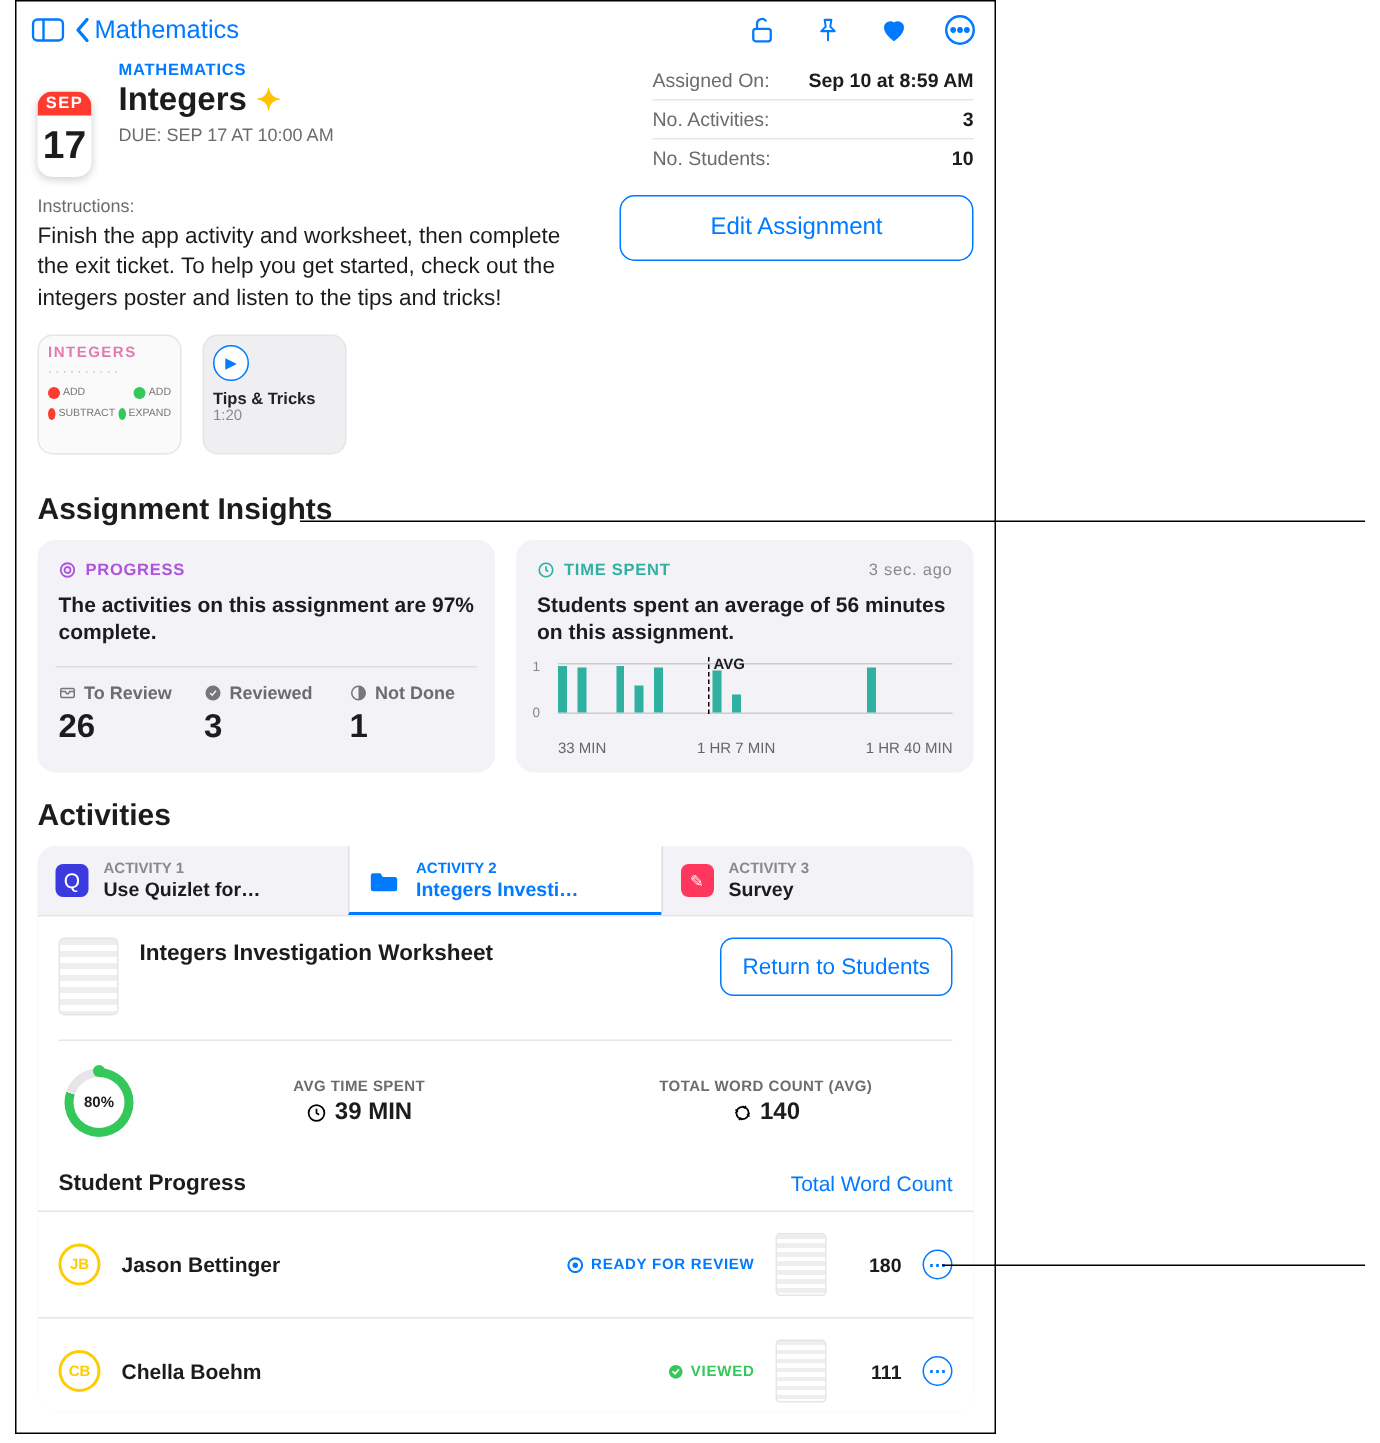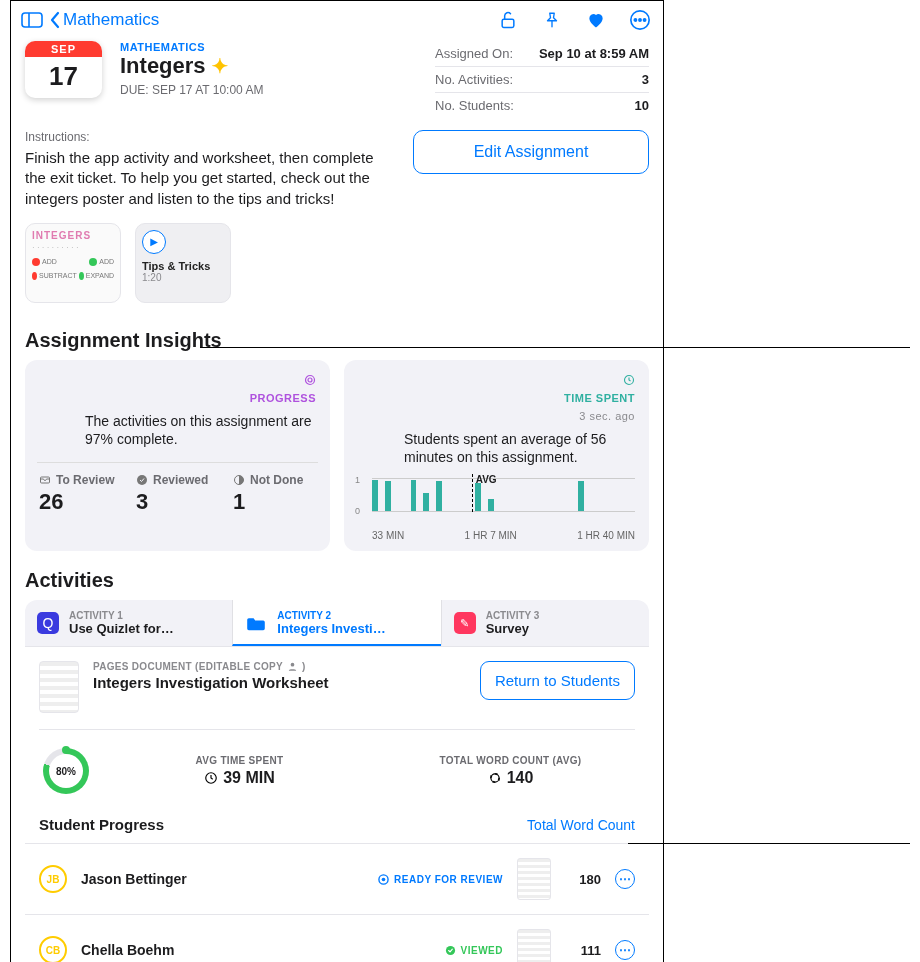--- a/index.html
+++ b/index.html
@@ -37,23 +37,23 @@
   }
   .nav-left { display:flex; align-items:center; gap:6px; }
   .sidebar-toggle { width:22px; height:18px; color: var(--blue); display:flex; align-items:center; justify-content:center;}
   .back { display:flex; align-items:center; color: var(--blue); font-size: 17px; font-weight: 400; gap:2px;}
   .nav-right { display:flex; align-items:center; gap:22px; }
   .nav-icon { color: var(--blue); width:22px; height:22px; display:flex; align-items:center; justify-content:center; }
 
   
   .header { display:flex; gap:18px; padding: 4px 14px 0 14px; }
   .cal-tile {
-    width:77px; border-radius:10px; overflow:hidden;
+    width:36px; border-radius:10px; overflow:hidden;
     box-shadow: 0 2px 6px rgba(0,0,0,.18);
-    align-self:flex-start; margin-top:0;
+    align-self:flex-start; margin-top:20px;
     text-align:center;
   }
   .cal-top { background:#ff3b30; color:#fff; font-size:11px; font-weight:700; letter-spacing:1px; padding:2px 0;}
   .cal-day { font-size:26px; font-weight:600; padding:4px 0 6px; }
   .title-block { flex:1; }
   .eyebrow { color: var(--blue); font-size:11px; font-weight:700; letter-spacing:.5px;}
   .title { font-size:22px; font-weight:700; display:flex; align-items:center; gap:6px;}
   .sparkle { color:#ffc300; font-size:20px;}
   .due { color: var(--text2); font-size:12px; margin-top:4px;}
   .meta-block { width:214px; font-size:13px;}
@@ -81,25 +81,25 @@
   .att-media { background:#efeff2;}
   .play-btn { width:24px; height:24px; border-radius:50%; background:#fff; border:1.5px solid var(--blue); color:var(--blue); display:flex; align-items:center; justify-content:center; font-size:10px; margin-bottom:6px;}
   .att-name { font-weight:600; color:#222; font-size:11px;}
   .att-sub { color:var(--text3); font-size:10px;}
 
   .section-title { font-size:20px; font-weight:700; padding: 18px 14px 8px;}
 
   
   .insights { display:flex; gap:14px; padding:0 14px;}
   .card { background: var(--card); border-radius:12px; padding:14px 14px 10px; flex:1;}
-  .card-head { display:flex; align-items:flex-end; gap:6px; font-size:11px; font-weight:700; letter-spacing:.5px;flex-direction:column;}
+  .card-head { display:flex; align-items:center; gap:6px; font-size:11px; font-weight:700; letter-spacing:.5px;}
   .card-head.progress { color: var(--purple);}
   .card-head.time { color: var(--teal);}
   .card-time-ago { color: var(--text3); font-weight:400; font-size:11px; margin-left:auto;}
-  .card-body { font-size:14px; font-weight:400; margin-top:8px; line-height:1.3;margin-left:46px;}
+  .card-body { font-size:14px; font-weight:700; margin-top:8px; line-height:1.3;}
   .card-divider { height:1px; background:#ddd; margin:14px -2px 10px;}
   .stats-row { display:flex; gap:14px; }
   .stat { flex:1;}
   .stat-label { display:flex; align-items:center; gap:5px; color:var(--text2); font-size:12px; font-weight:600;}
   .stat-val { font-size:22px; font-weight:800; margin-top:2px;}
 
   
   .chart-wrap { position:relative; margin-top:12px; }
   .chart { position:relative; height:48px; width:100%; }
   .axis-lbl { position:absolute; left:-3px; font-size:9px; color:#888; }
@@ -398,28 +398,20 @@
           <div class="tab-eyebrow">ACTIVITY 3</div>
           <div class="tab-title">Survey</div>
         </div>
       </div>
     </div>
 
     <div class="tab-body">
       <div class="doc-row">
         <div class="doc-thumb"></div>
         <div class="doc-meta">
-          <div class="doc-type">
-            <span>PAGES DOCUMENT (EDITABLE COPY</span>
-            <svg width="11" height="11" viewBox="0 0 24 24" fill="#8a8a8e">
-                  <circle cx="12" cy="8" r="4"></circle>
-                  <path d="M4 21c0-4 16-4 16 0"></path>
-                </svg>
-            <span>)</span>
-          </div>
           <div class="doc-title">Integers Investigation Worksheet</div>
         </div>
         <div class="btn-outline-sm">Return to Students</div>
       </div>
 
       <div class="metrics-row">
         <div class="ring-wrap">
           <div class="ring"></div>
               <div class="ring-dot"></div>
           <div class="ring-lbl">80%</div>

